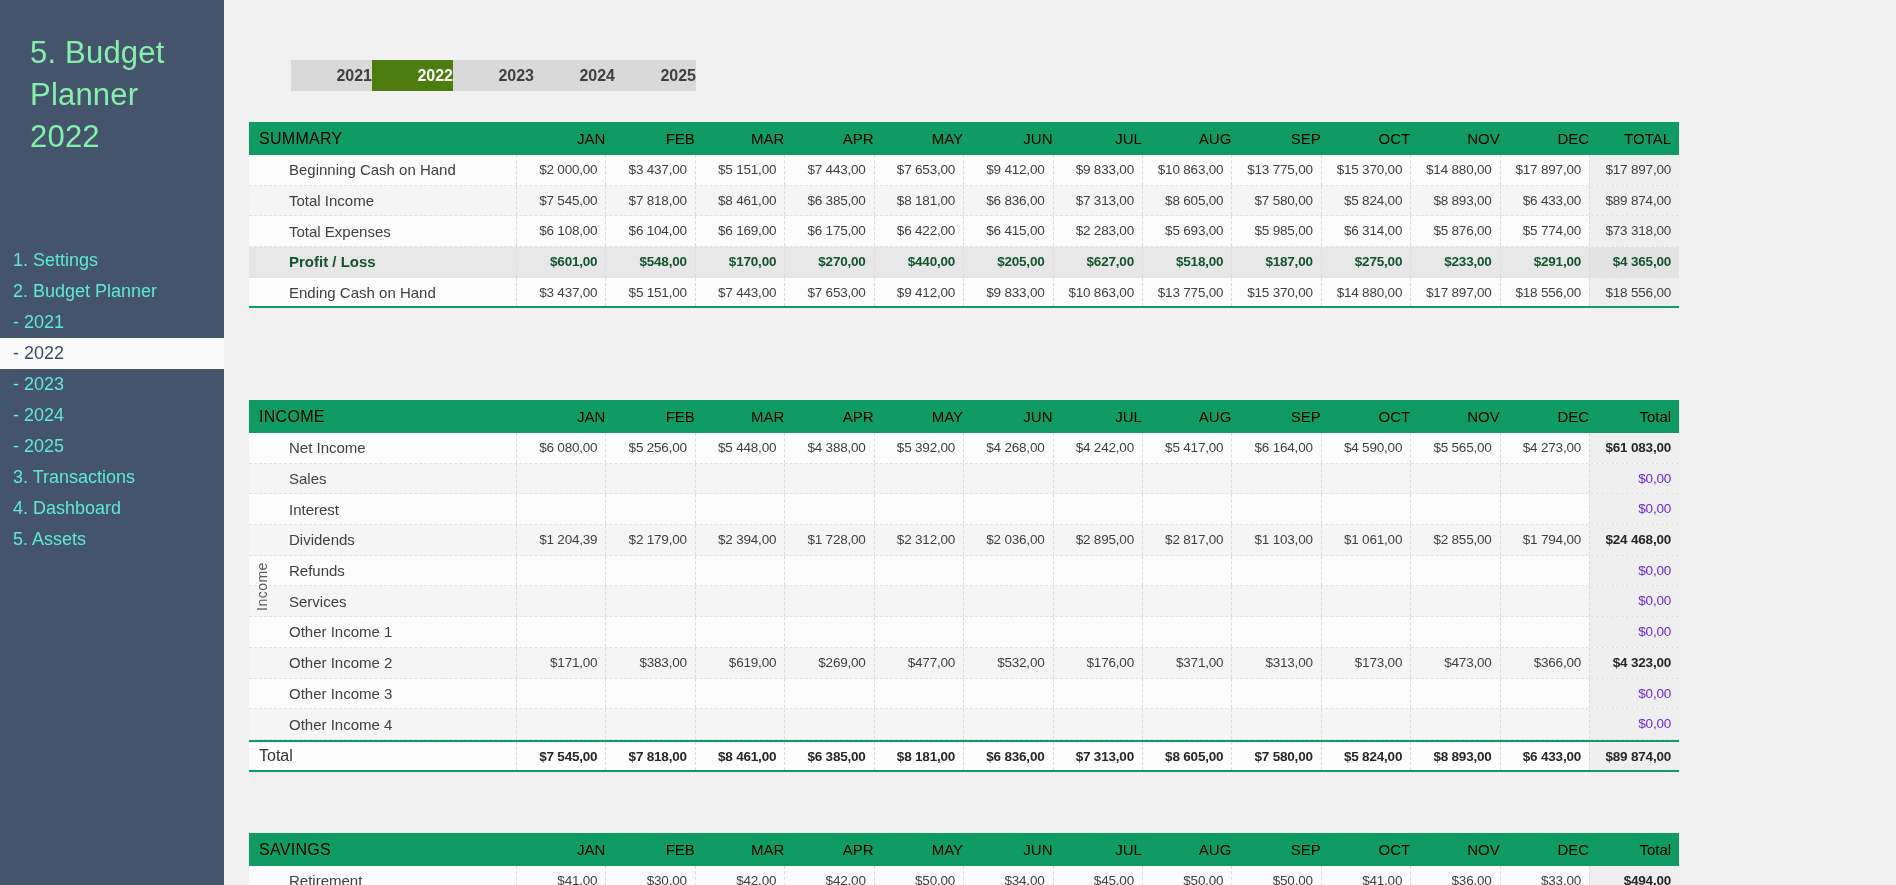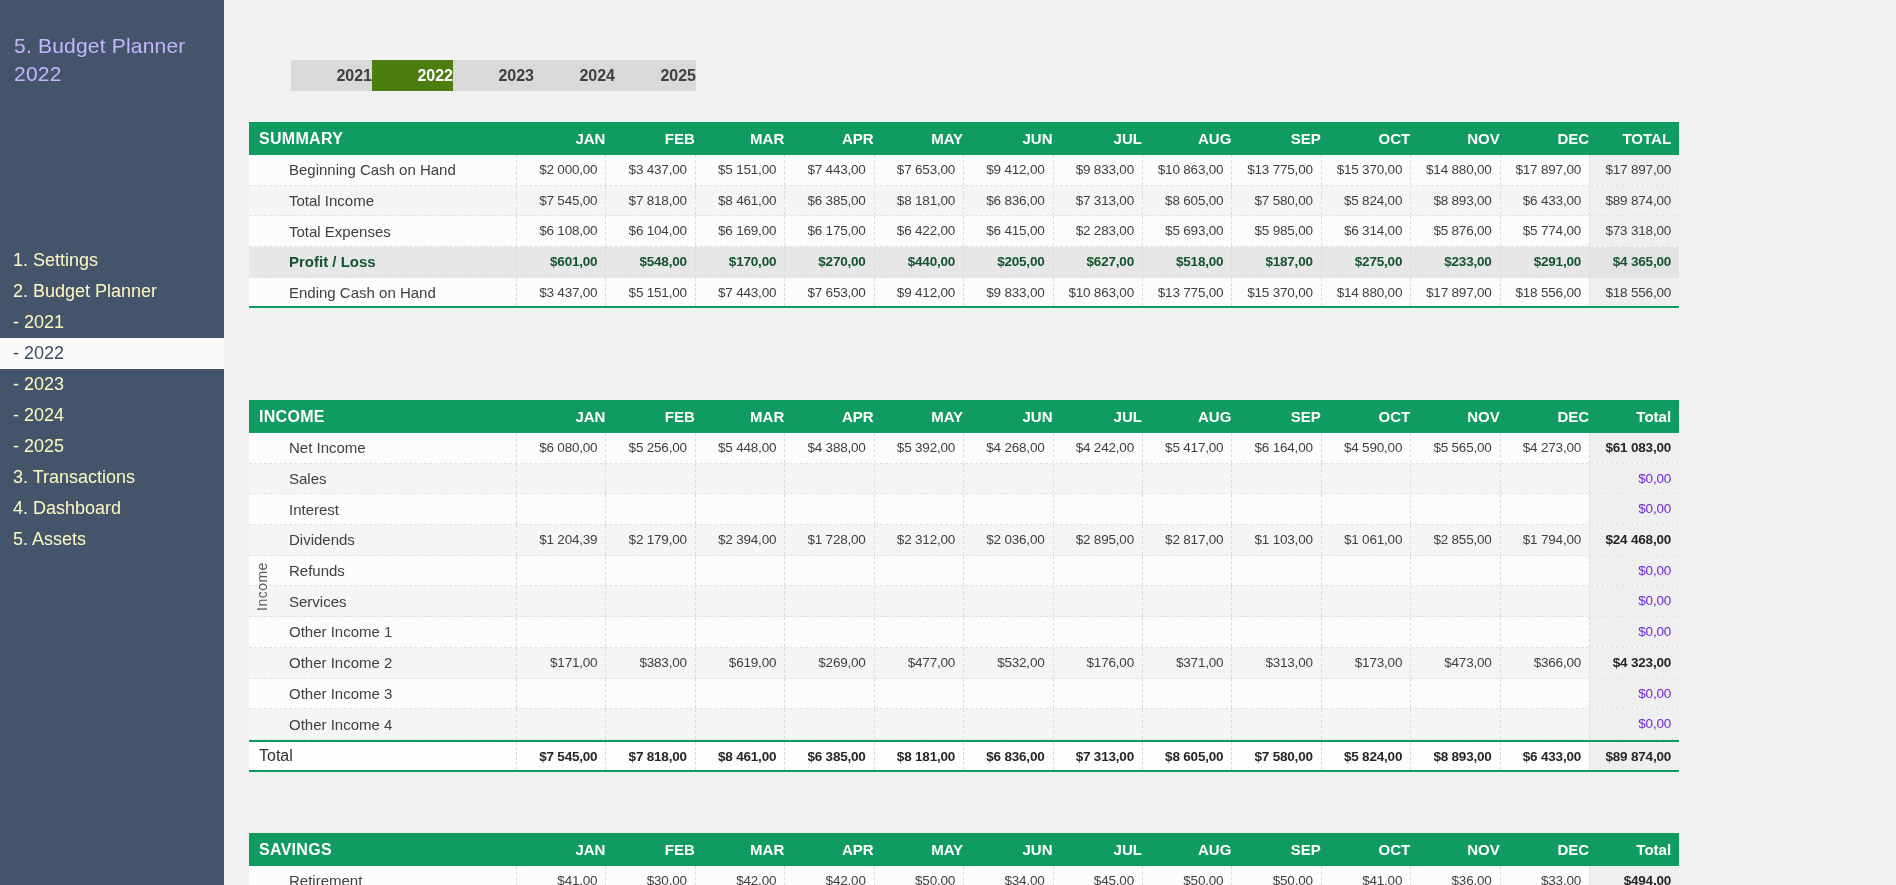--- a/index.html
+++ b/index.html
@@ -8,48 +8,48 @@
     font-family:"Liberation Sans", sans-serif;
     background:#f1f1f2;
     color:#404040;
   }
   
   .sidebar {
     position:absolute; left:0; top:0; width:224px; height:885px;
     background:#44546a;
   }
   .sidebar-title {
-    position:absolute; top:32px; left:14px; right:10px;
-    color:#c4b5fd; font-size:21px; line-height:1.35; letter-spacing:.2px;
+    position:absolute; top:32px; left:30px; right:10px;
+    color:#86efac; font-size:31px; line-height:1.35; letter-spacing:.2px;
   }
   .sidebar-nav { position:absolute; top:245px; left:0; right:0; }
   .nav-item {
     height:31px; line-height:31px; padding-left:13px;
-    color:#fef9c3; font-size:18px; cursor:pointer; white-space:nowrap;
+    color:#5eead4; font-size:18px; cursor:pointer; white-space:nowrap;
   }
   .nav-item.sub { }
   .nav-item.active { background:#fafafa; color:#3c4d63; }
   
   .tabbar {
     position:absolute; left:291px; top:60px; height:31px;
     display:flex; background:#d9d9d9;
   }
   .tab {
     width:81px; height:31px; line-height:31px; text-align:right;
     font-size:16px; font-weight:bold; color:#404040; cursor:pointer;
   }
   .tab.active { background:#4d7c0f; color:#ffffff; }
   
   .btable { position:absolute; left:249px; width:1430px; background:#fff; }
   #table-summary { top:122px; }
   #table-income  { top:400px; }
   #table-savings { top:833px; }
   .thead {
-    display:flex; height:33px; background:#0f9b62; color:#ffffff;
-    align-items:center; font-weight:bold;
+    display:flex; height:33px; background:#0f9b62; color:#000000;
+    align-items:center; font-weight:normal;
   }
   .thead .labelcell { font-size:16px; padding-left:10px; letter-spacing:.3px; }
   .thead .mcell { font-size:15px; text-align:right; }
   .thead .tcell { font-size:15px; text-align:right; padding-right:8px; }
   .trow {
     display:flex; height:30.7px; align-items:center;
     border-bottom:1px dashed #e2e2e2; background:#fcfcfc;
   }
   .trow:nth-child(odd) { background:#f5f5f5; }
   .trow.emphasis { background:#e7e7e7; }

